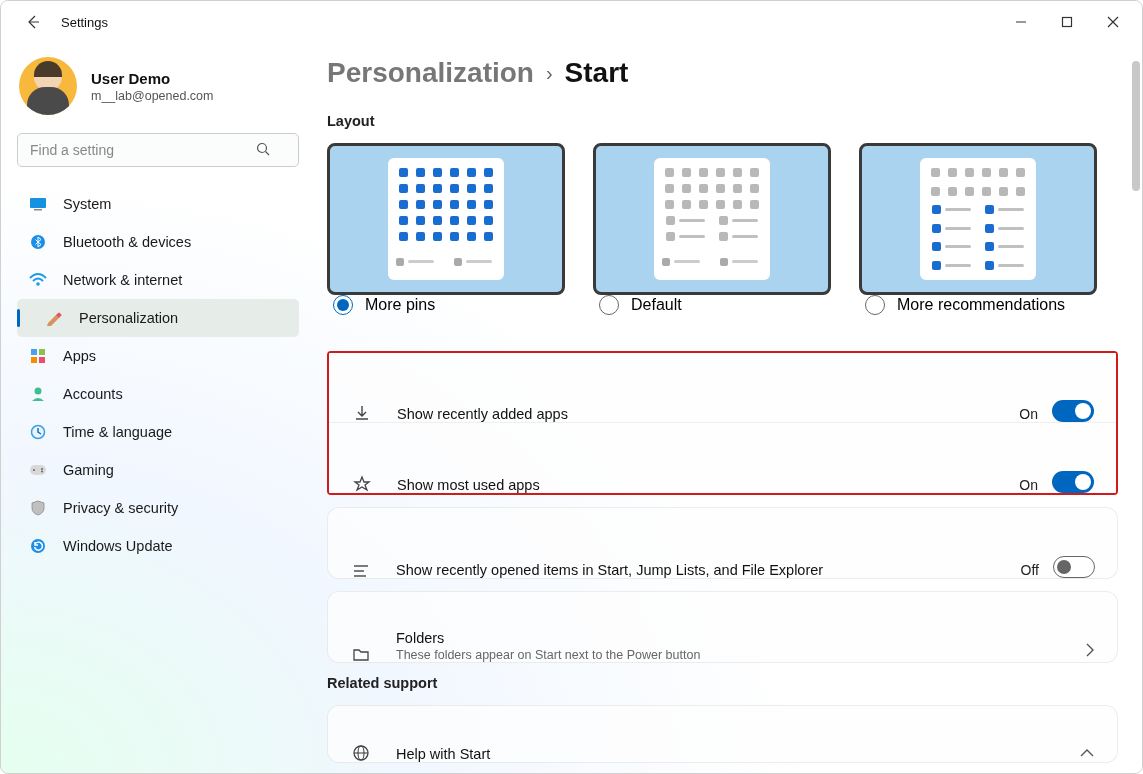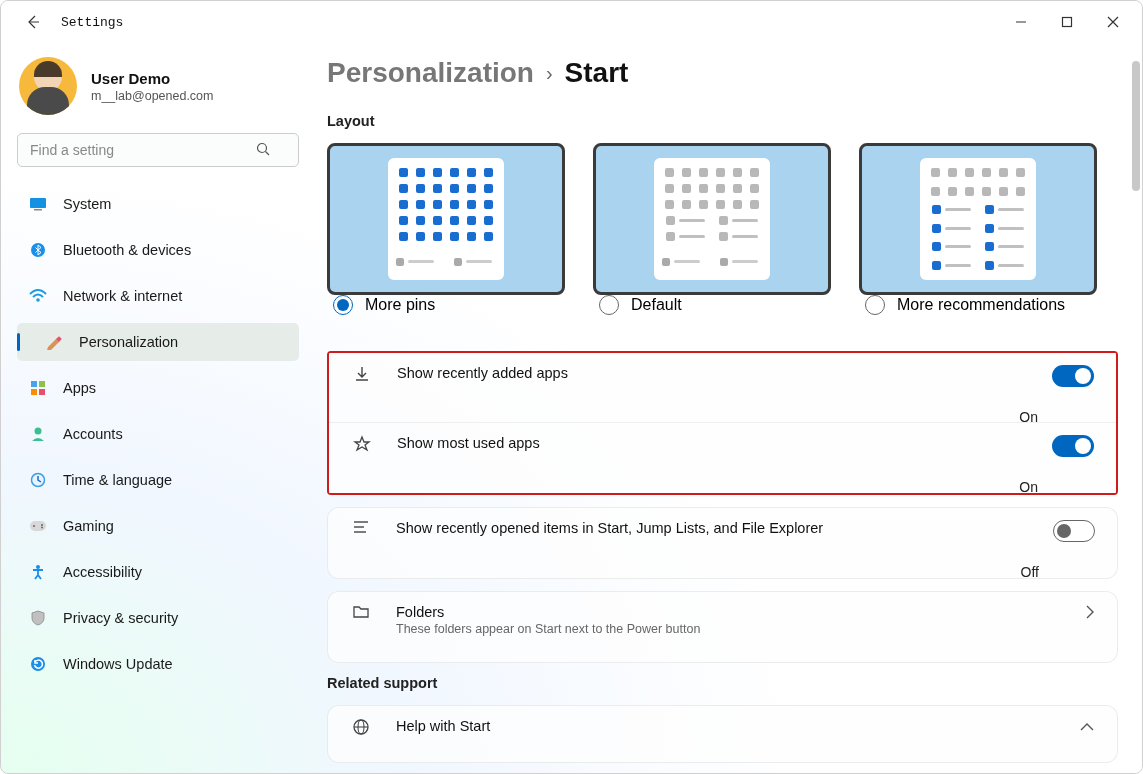--- a/index.html
+++ b/index.html
@@ -3,42 +3,42 @@
 <meta charset="utf-8">
 <style>
   * { box-sizing: border-box; font-family: "Segoe UI", Arial, sans-serif; }
   body { margin:0; width:1143px; height:774px; overflow:hidden; background:#fff; border:1px solid #d0d0d0; border-radius:8px; position:relative;}
   .bg-gradient { position:absolute; inset:0; background: radial-gradient(ellipse 800px 600px at 0% 100%, rgba(180,255,210,0.35), rgba(220,235,255,0.4) 50%, rgba(255,255,255,0.7)); z-index:0; }
   .content { position:relative; z-index:1; height:100%; display:flex; flex-direction:column; }
 
   
   .titlebar { height:42px; display:flex; align-items:center; padding:0 6px 0 20px; }
   .back-btn { width:22px; height:22px; display:flex; align-items:center; justify-content:center; cursor:pointer; color:#333;}
-  .app-title { margin-left:18px; font-size:13px; color:#111;font-family:Liberation Mono, monospace; }
+  .app-title { margin-left:18px; font-size:13px; color:#111; }
   .win-controls { margin-left:auto; display:flex; gap:0px;}
   .win-btn { width:46px; height:32px; display:flex; align-items:center; justify-content:center; cursor:pointer; color:#333;}
 
   .body-row { flex:1; display:flex; overflow:hidden;}
 
   
   .sidebar { width:306px; flex-shrink:0; padding:10px 8px 0 16px; display:flex; flex-direction:column;}
   .profile { display:flex; align-items:center; gap:14px; padding:4px 2px 18px 2px;}
   .avatar { width:58px; height:58px; border-radius:50%; background: radial-gradient(circle at 50% 35%, #f3d5b5 0 20%, #f6b93b 0 100%); position:relative; overflow:hidden;}
   .avatar::before { content:""; position:absolute; left:15px; top:6px; width:28px; height:28px; border-radius:50%; background:#f3d5b5;}
   .avatar::after { content:""; position:absolute; left:8px; top:30px; width:42px; height:30px; border-radius:18px 18px 0 0; background:#4a4a4a;}
   .avatar .hair { position:absolute; left:15px; top:4px; width:28px; height:16px; border-radius:14px 14px 0 0; background:#4a3a2a; z-index:2;}
   .profile-text .name { font-size:15px; font-weight:600; color:#111;}
   .profile-text .email { font-size:12.5px; color:#555; margin-top:2px;}
 
   .search-wrap { position:relative; margin:0 16px 18px 0;}
   .search { width:282px; height:34px; border:1px solid #ccc; border-radius:5px; background:#fbfdfd; padding:0 36px 0 12px; font-size:14px; color:#666;}
   .search::placeholder { color:#888;}
   .search-icon { position:absolute; right:12px; top:9px; color:#555;}
 
-  .nav { display:flex; flex-direction:column; gap:8px; width:282px;}
+  .nav { display:flex; flex-direction:column; gap:0; width:282px;}
   .nav-item { display:flex; align-items:center; gap:16px; height:38px; padding:0 12px; border-radius:5px; cursor:pointer; font-size:14.5px; color:#1a1a1a;}
   .nav-item.active { background:#e6ece8;}
   .nav-item.active::before { content:""; width:3px; height:18px; background:#0067c0; border-radius:2px; margin-left:-12px; margin-right:9px;}
   .nav-icon { width:18px; height:18px; display:flex; align-items:center; justify-content:center;}
 
   
   .main { flex:1; overflow-y:auto; padding:14px 24px 0 20px;}
   .breadcrumb { display:flex; align-items:center; gap:12px; font-size:28px; font-weight:600; color:#777; margin-bottom:24px;}
   .breadcrumb .current { color:#111;}
   .chev { font-size:20px; color:#666; font-weight:400;}
@@ -59,21 +59,21 @@
   .foot { display:flex; gap:20px; padding-top:4px;}
   .foot .sq { width:8px; height:8px; background:#aaa; border-radius:2px; display:inline-block;}
   .foot .ln { width:26px; height:3px; background:#ccc; border-radius:2px; display:inline-block; vertical-align:middle; margin-left:4px;}
 
   .radio-row { display:flex; align-items:center; gap:12px; padding-left:6px;}
   .radio { width:20px; height:20px; border-radius:50%; border:1.5px solid #666; display:flex; align-items:center; justify-content:center;}
   .radio.checked { border-color:#0067c0;}
   .radio.checked::after { content:""; width:12px; height:12px; border-radius:50%; background:#0067c0;}
 
   .highlight-group { border:2.5px solid #cf1b1b; border-radius:4px; margin-bottom:12px;}
-  .setting-row { display:flex; align-items:flex-start; padding:12px 22px; height:70px; background:rgba(253,253,253,0.75); border-bottom:1px solid rgba(0,0,0,0.06);}
+  .setting-row { display:flex; align-items:flex-end; padding:0 22px; height:70px; background:rgba(253,253,253,0.75); border-bottom:1px solid rgba(0,0,0,0.06);}
   .highlight-group .setting-row:last-child { border-bottom:none;}
   .setting-row .ricon { width:22px; display:flex; align-items:center; justify-content:center; color:#444;}
   .setting-row .rtitle { margin-left:24px; font-size:14.5px; color:#111;}
   .setting-row .spacer { flex:1;}
   .setting-row .state { font-size:14px; color:#222; margin-right:14px;margin-top:44px;}
   .toggle { width:42px; height:22px; border-radius:11px; position:relative; cursor:pointer;}
   .toggle.on { background:#0067c0;}
   .toggle.on::after { content:""; position:absolute; right:3px; top:3px; width:16px; height:16px; border-radius:50%; background:#fff;}
   .toggle.off { background:#fff; border:1.3px solid #666;}
   .toggle.off::after { content:""; position:absolute; left:3px; top:2.5px; width:14px; height:14px; border-radius:50%; background:#666;}
@@ -216,29 +216,20 @@
                 <rect x="1" y="1" width="16" height="10" rx="5" fill="#d8d8d8"></rect>
                 <circle cx="5" cy="6" r="1" fill="#666"></circle>
                 <circle cx="13" cy="5" r="1" fill="#666"></circle>
                 <circle cx="13" cy="7.5" r="1" fill="#666"></circle>
               </svg>
             </span>
           <span>Gaming</span>
         </div>
         <div class="nav-item">
           <span class="nav-icon">
-              <svg width="16" height="16">
-                <circle cx="8" cy="3" r="2" fill="#1a8ee8"></circle>
-                <path d="M3 6 L13 6 M8 6 V11 M5 15 L8 11 L11 15" stroke="#1a8ee8" stroke-width="1.8" fill="none"></path>
-              </svg>
-            </span>
-          <span>Accessibility</span>
-        </div>
-        <div class="nav-item">
-          <span class="nav-icon">
               <svg width="14" height="16">
                 <path d="M7 1 L13 3 V8 Q13 13 7 15 Q1 13 1 8 V3 Z" fill="#c0c0c0" stroke="#888" stroke-width="0.8"></path>
               </svg>
             </span>
           <span>Privacy &amp; security</span>
         </div>
         <div class="nav-item">
           <span class="nav-icon">
               <svg width="16" height="16">
                 <circle cx="8" cy="8" r="7" fill="#1a8ee8"></circle>

